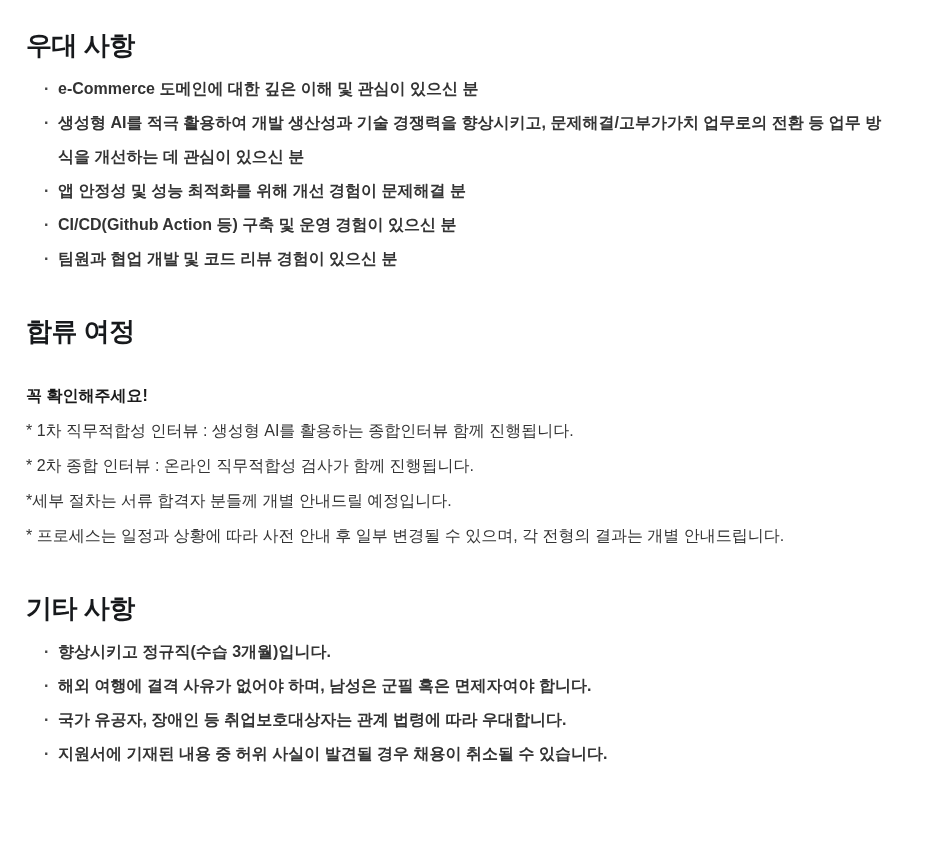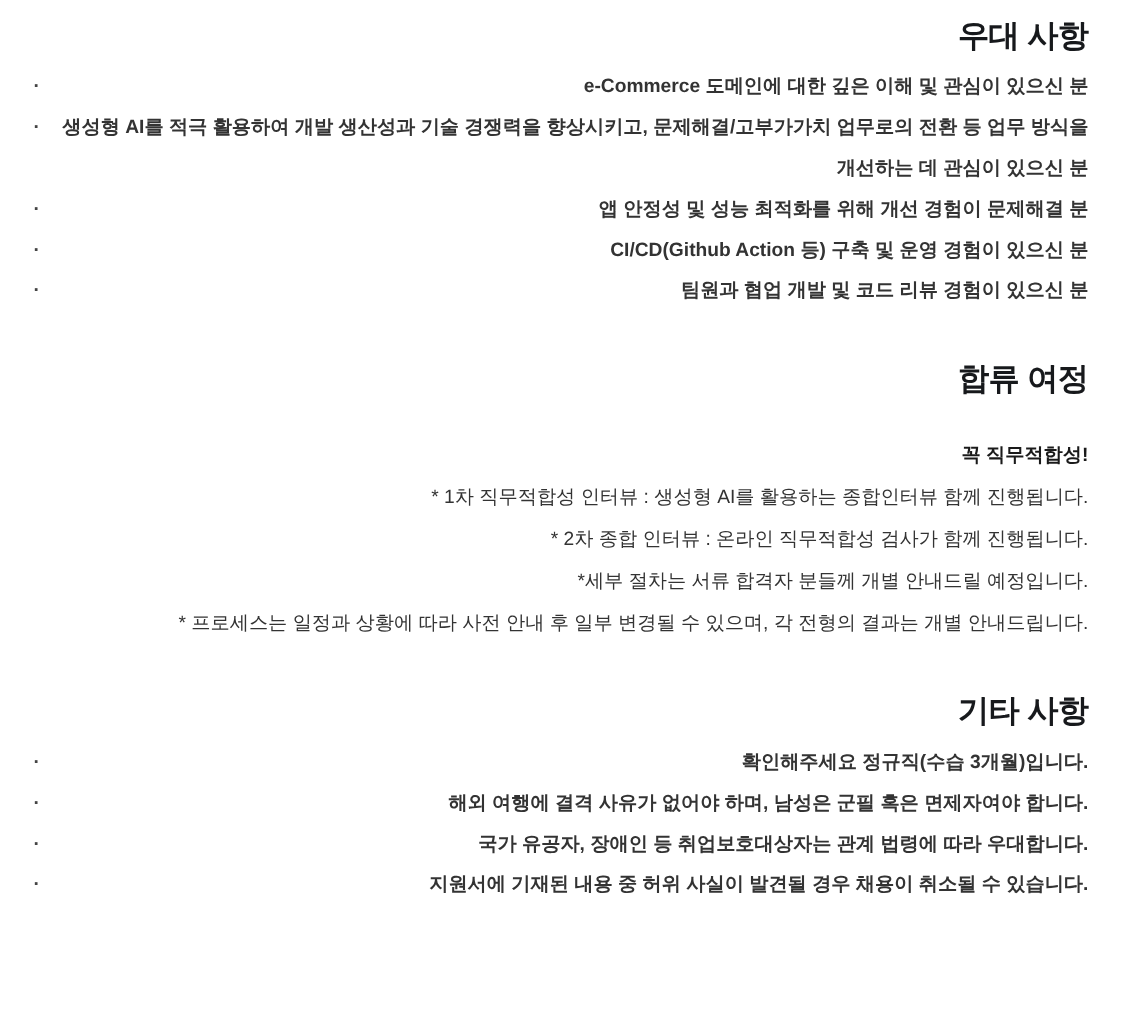--- a/index.html
+++ b/index.html
@@ -10,21 +10,21 @@
     color: #333333;
   }
   .page {
     box-sizing: border-box;
     width: 943px;
     height: 856px;
     background: #ffffff;
     padding: 12px 36px 20px 10px;
     overflow: hidden;
   }
-  .section { margin: 0; text-align: right; }
+  .section { margin: 16px; }
   .section + .section { margin-top: 38px; }
   .section-title {
     margin: 0 0 10px 0;
     font-size: 26px;
     line-height: 34px;
     font-weight: 800;
     color: #17191c;
     letter-spacing: -0.5px;
   }
   .bullet-list {
@@ -75,31 +75,31 @@
       <li>생성형 AI를 적극 활용하여 개발 생산성과 기술 경쟁력을 향상시키고, 문제해결/고부가가치 업무로의 전환 등 업무 방식을 개선하는 데 관심이 있으신 분</li>
       <li>앱 안정성 및 성능 최적화를 위해 개선 경험이 문제해결 분</li>
       <li>CI/CD(Github Action 등) 구축 및 운영 경험이 있으신 분</li>
       <li>팀원과 협업 개발 및 코드 리뷰 경험이 있으신 분</li>
     </ul>
   </section>
 
   <section class="section">
     <h2 class="section-title">합류 여정</h2>
     <div class="notice">
-      <p class="notice-heading">꼭 직무적합성!</p>
+      <p class="notice-heading">꼭 확인해주세요!</p>
       <p class="notice-line">* 1차 직무적합성 인터뷰 : 생성형 AI를 활용하는 종합인터뷰 함께 진행됩니다.</p>
       <p class="notice-line">* 2차 종합 인터뷰 : 온라인 직무적합성 검사가 함께 진행됩니다.</p>
       <p class="notice-line">*세부 절차는 서류 합격자 분들께 개별 안내드릴 예정입니다.</p>
       <p class="notice-line">* 프로세스는 일정과 상황에 따라 사전 안내 후 일부 변경될 수 있으며, 각 전형의 결과는 개별 안내드립니다.</p>
     </div>
   </section>
 
   <section class="section">
     <h2 class="section-title">기타 사항</h2>
     <ul class="bullet-list">
-      <li>확인해주세요 정규직(수습 3개월)입니다.</li>
+      <li>향상시키고 정규직(수습 3개월)입니다.</li>
       <li>해외 여행에 결격 사유가 없어야 하며, 남성은 군필 혹은 면제자여야 합니다.</li>
       <li>국가 유공자, 장애인 등 취업보호대상자는 관계 법령에 따라 우대합니다.</li>
       <li>지원서에 기재된 내용 중 허위 사실이 발견될 경우 채용이 취소될 수 있습니다.</li>
     </ul>
   </section>
 
 </div>
 
 </body></html>

